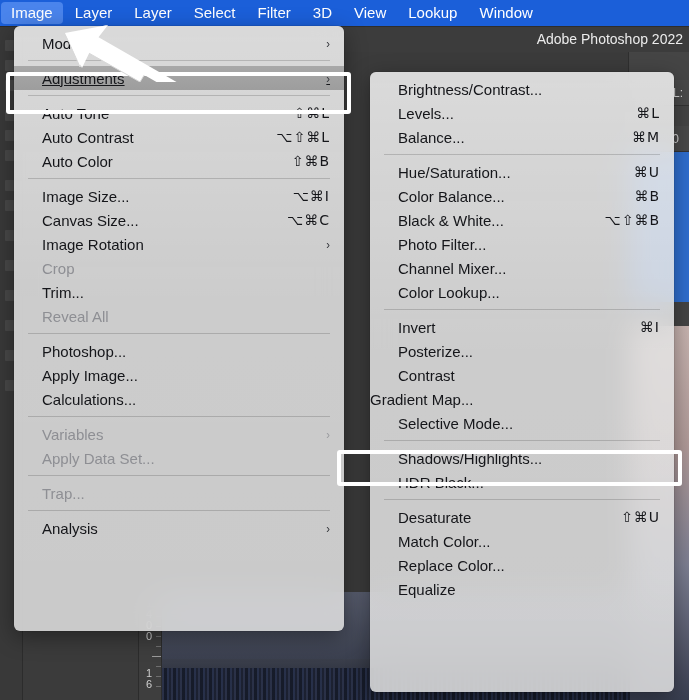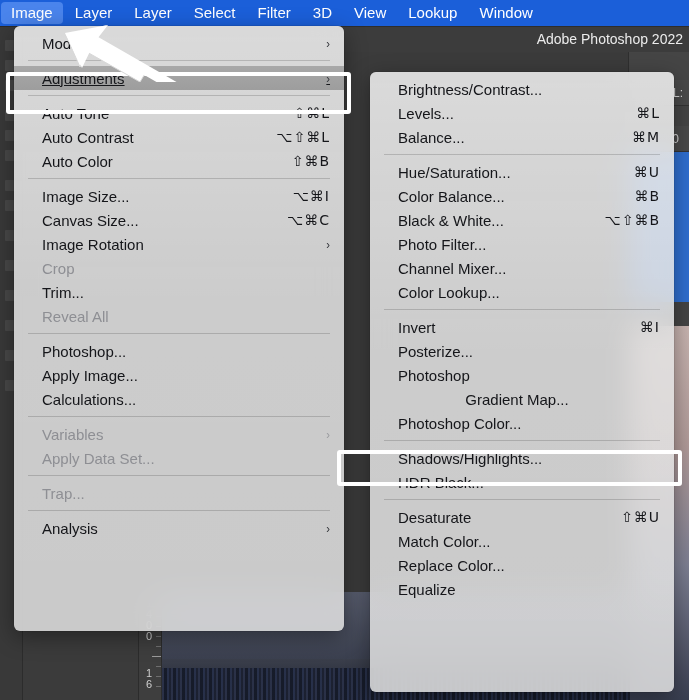--- a/index.html
+++ b/index.html
@@ -365,27 +365,27 @@
         </div>
         <div class="sep"></div>
         <div class="row">
           <span class="lbl">Invert</span>
           <span class="sc">⌘I</span>
         </div>
         <div class="row">
           <span class="lbl">Posterize...</span>
         </div>
         <div class="row">
-          <span class="lbl">Photoshop</span>
+          <span class="lbl">Contrast</span>
         </div>
         <div class="row hl-blue-wrap" style="padding: 0px;">
-          <div class="hl-blue" style="width: calc(100% - 10px); text-align: center;"><span class="lbl">Gradient Map...</span></div>
-        </div>
-        <div class="row">
-          <span class="lbl">Photoshop Color...</span>
+          <div class="hl-blue" style="width: calc(100% - 10px);"><span class="lbl">Gradient Map...</span></div>
+        </div>
+        <div class="row">
+          <span class="lbl">Selective Mode...</span>
         </div>
         <div class="sep"></div>
         <div class="row">
           <span class="lbl">Shadows/Highlights...</span>
         </div>
         <div class="row">
           <span class="lbl">HDR Black...</span>
         </div>
         <div class="sep"></div>
         <div class="row">

